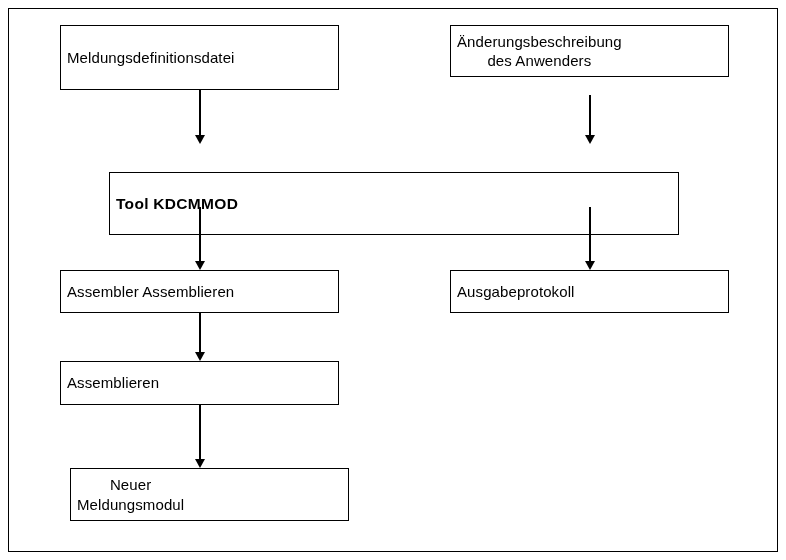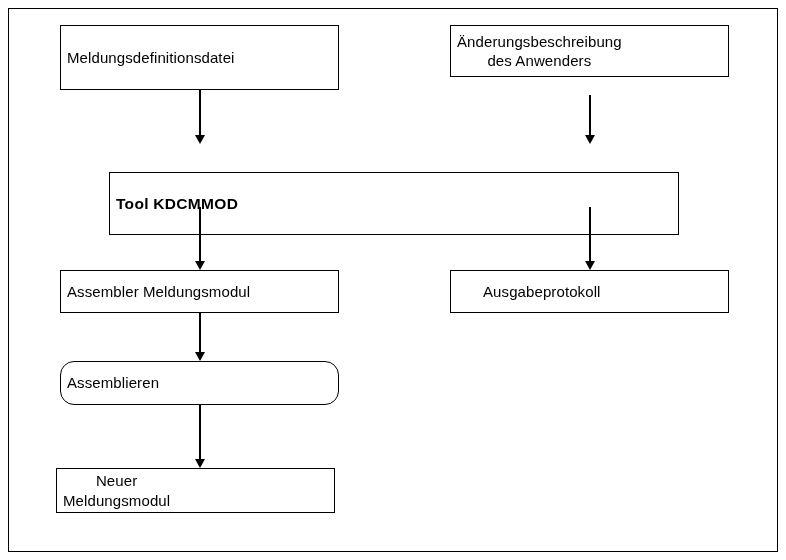--- a/index.html
+++ b/index.html
@@ -86,29 +86,29 @@
         <span class="node-label">Meldungsdefinitionsdatei</span>
       </div>
       <div class="node" style="left: 450px; top: 25px; width: 279px; height: 52px; border-color: rgb(0, 0, 0); color: rgb(0, 0, 0);">
         <span class="node-label">Änderungsbeschreibung
 des Anwenders</span>
       </div>
       <div class="node emphasis" style="left: 109px; top: 144px; width: 570px; height: 63px; border-color: rgb(0, 0, 0); color: rgb(0, 0, 0);">
         <span class="node-label">Tool KDCMMOD</span>
       </div>
       <div class="node" style="left: 60px; top: 270px; width: 279px; height: 43px; border-color: rgb(0, 0, 0); color: rgb(0, 0, 0);">
-        <span class="node-label">Assembler Meldungsmodul</span>
+        <span class="node-label">Assembler Assemblieren</span>
       </div>
-      <div class="node" style="left: 450px; top: 270px; width: 279px; height: 43px; border-color: rgb(0, 0, 0); color: rgb(0, 0, 0); padding-left: 26px;">
+      <div class="node" style="left: 450px; top: 270px; width: 279px; height: 43px; border-color: rgb(0, 0, 0); color: rgb(0, 0, 0);">
         <span class="node-label">Ausgabeprotokoll</span>
       </div>
-      <div class="node" style="left: 60px; top: 361px; width: 279px; height: 44px; border-color: rgb(0, 0, 0); color: rgb(0, 0, 0); border-radius: 14px;">
+      <div class="node" style="left: 60px; top: 361px; width: 279px; height: 44px; border-color: rgb(0, 0, 0); color: rgb(0, 0, 0);">
         <span class="node-label">Assemblieren</span>
       </div>
-      <div class="node" style="left: 56px; top: 468px; width: 279px; height: 45px; border-color: rgb(0, 0, 0); color: rgb(0, 0, 0);">
+      <div class="node" style="left: 70px; top: 468px; width: 279px; height: 53px; border-color: rgb(0, 0, 0); color: rgb(0, 0, 0);">
         <span class="node-label">Neuer
 Meldungsmodul</span>
       </div>
     </div>
   <div id="connectors-layer">
       <div class="connector" style="left: 199px; top: 90px; width: 2px; height: 54px;">
         <div class="line" style="height: 46px; background: rgb(0, 0, 0);"></div>
         <div class="head" style="top: 45px; border-top-color: rgb(0, 0, 0);"></div>
       </div>
       <div class="connector" style="left: 589px; top: 95px; width: 2px; height: 49px;">

